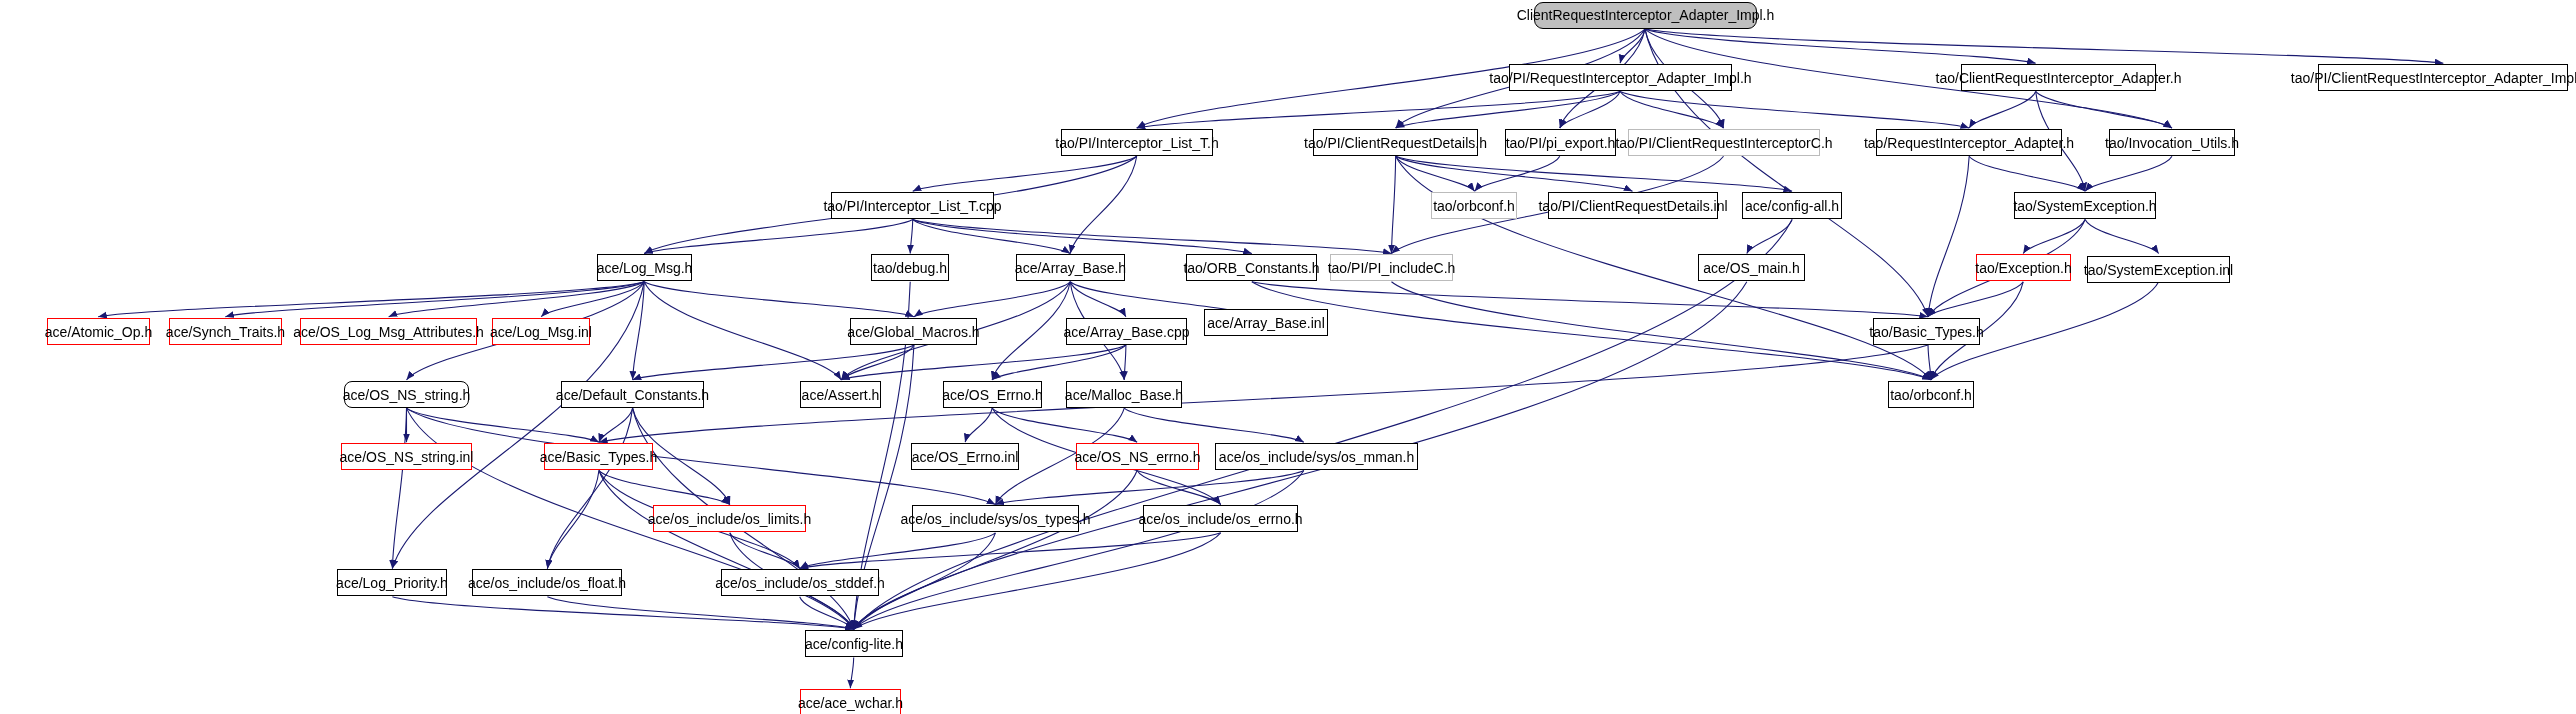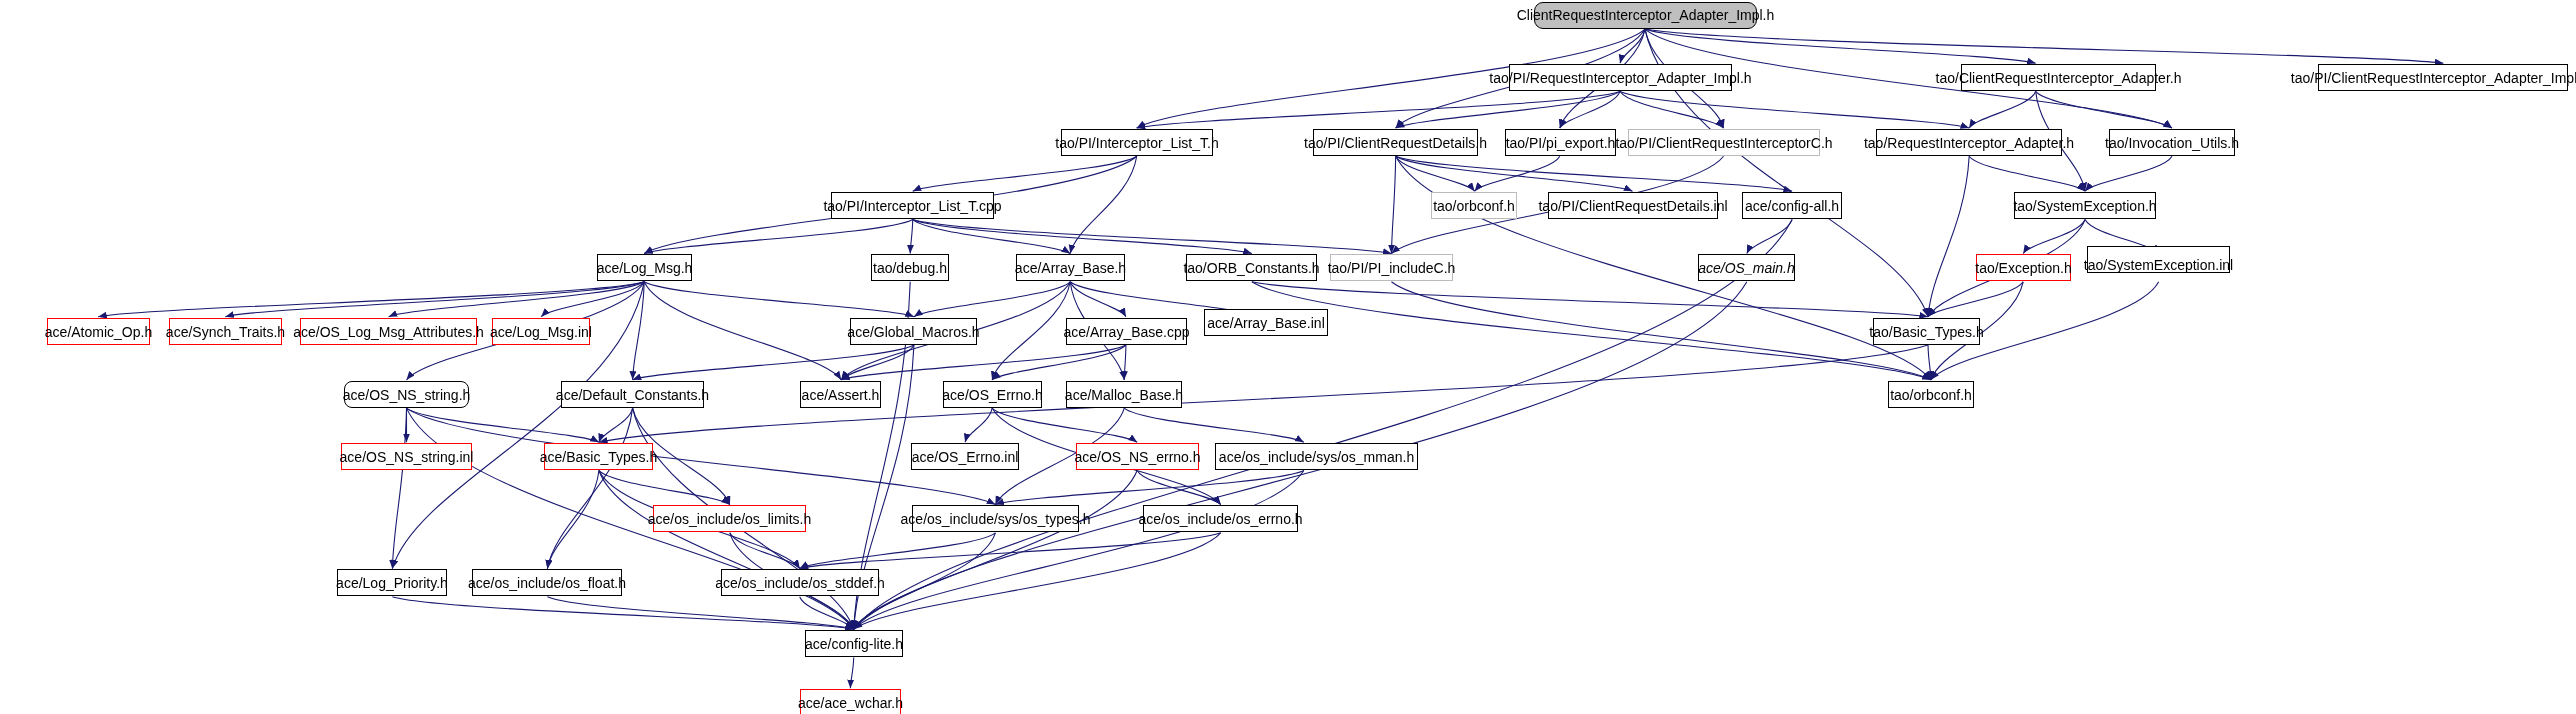--- a/index.html
+++ b/index.html
@@ -227,27 +227,27 @@
       </div>
       <div class="gnode" style="left: 1016px; top: 254px; width: 109px;">
         <span>ace/Array_Base.h</span>
       </div>
       <div class="gnode" style="left: 1186px; top: 254px; width: 131px;">
         <span>tao/ORB_Constants.h</span>
       </div>
       <div class="gnode gray" style="left: 1330px; top: 254px; width: 123px;">
         <span>tao/PI/PI_includeC.h</span>
       </div>
-      <div class="gnode" style="left: 1698px; top: 254px; width: 97px; font-style: italic;">
+      <div class="gnode" style="left: 1698px; top: 254px; width: 107px;">
         <span>ace/OS_main.h</span>
       </div>
       <div class="gnode red" style="left: 1976px; top: 254px; width: 95px;">
         <span>tao/Exception.h</span>
       </div>
-      <div class="gnode" style="left: 2087px; top: 246px; width: 143px; align-items: flex-end;">
+      <div class="gnode" style="left: 2087px; top: 256px; width: 143px;">
         <span>tao/SystemException.inl</span>
       </div>
       <div class="gnode red" style="left: 47px; top: 318px; width: 103px;">
         <span>ace/Atomic_Op.h</span>
       </div>
       <div class="gnode red" style="left: 169px; top: 318px; width: 113px;">
         <span>ace/Synch_Traits.h</span>
       </div>
       <div class="gnode red" style="left: 300px; top: 318px; width: 177px;">
         <span>ace/OS_Log_Msg_Attributes.h</span>

